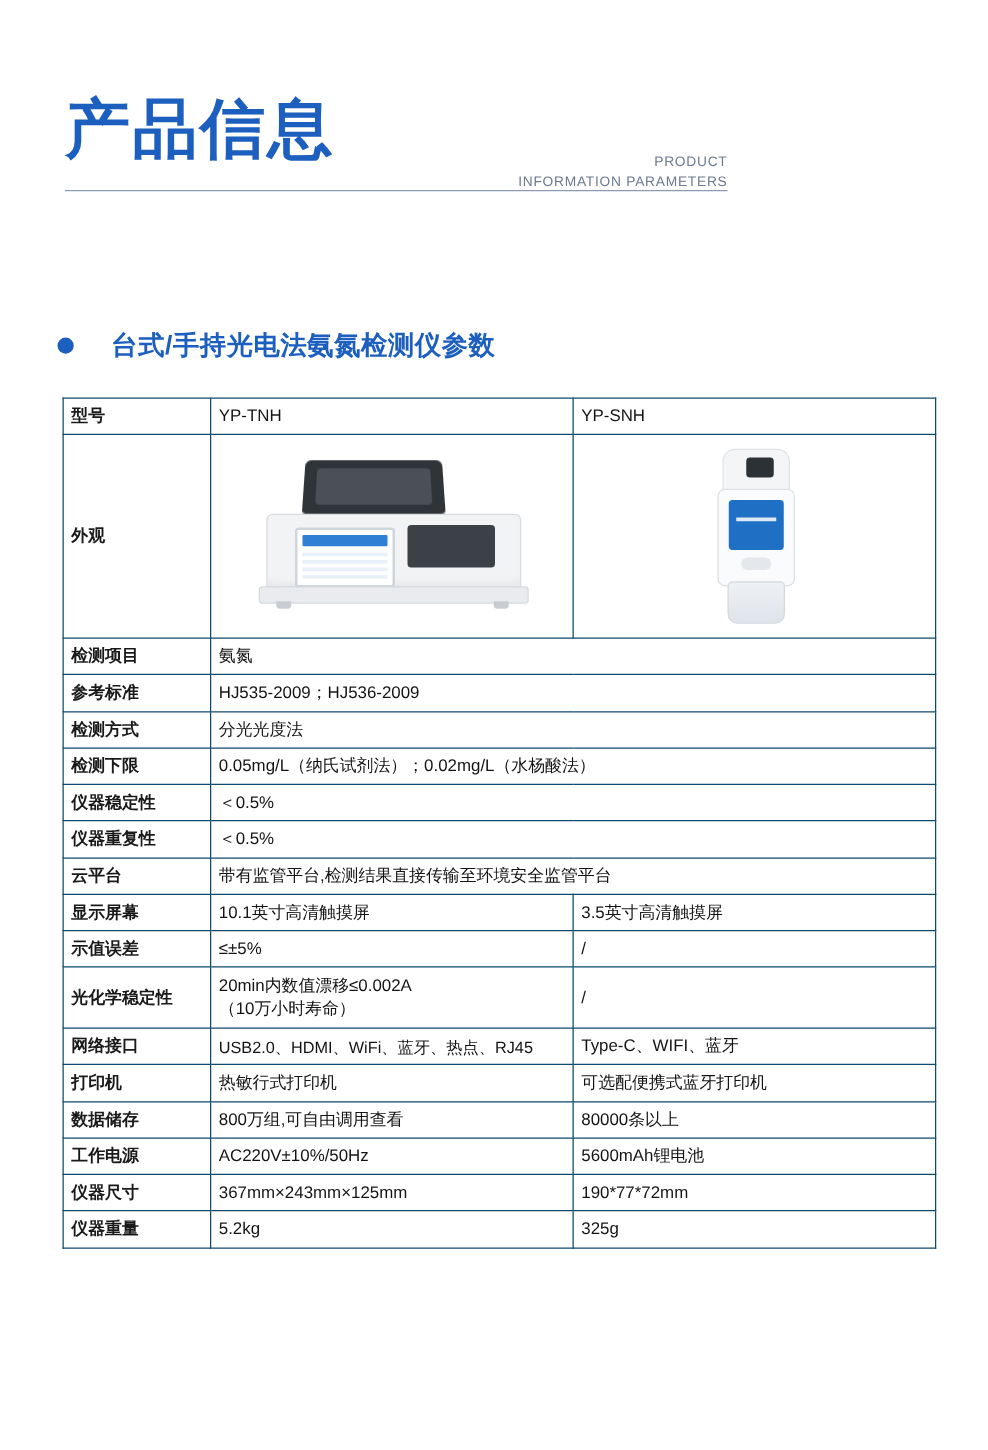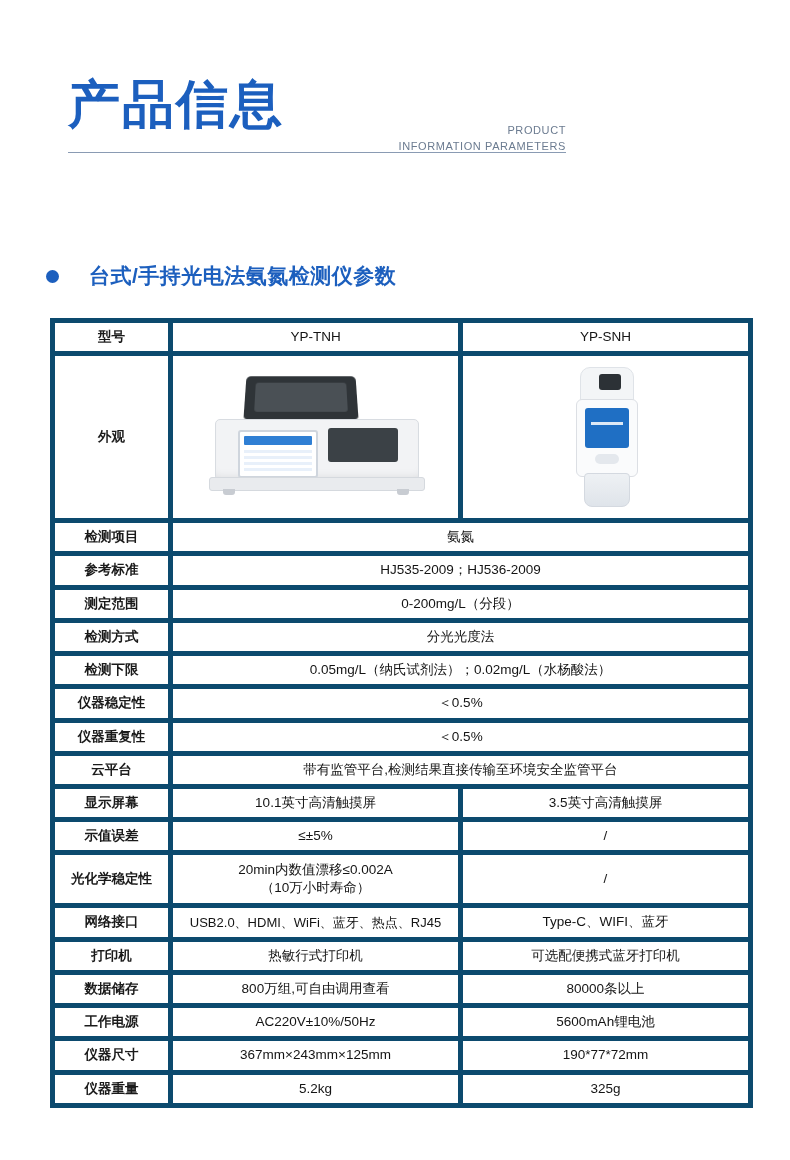--- a/index.html
+++ b/index.html
@@ -13,21 +13,21 @@
     font-family: "Liberation Sans", "DejaVu Sans", sans-serif;
     color: #1a1a1a;
     position: relative;
     overflow: hidden;
   }
   .page {
     width: 628px;
     height: 1160px;
     position: relative;
     box-sizing: border-box;
-    padding: 0 60px;
+    padding: 0 44px;
   }
 
   
   .header {
     position: relative;
     height: 150px;
   }
   .header-title {
     position: absolute;
     left: 8px;
@@ -86,23 +86,23 @@
   .spec-table {
     position: absolute;
     left: 50px;
     top: 318px;
     width: 698px;
     border-collapse: collapse;
     table-layout: fixed;
     font-size: 13.5px;
   }
   .spec-table td {
-    border: 5px solid #0c4a6e;
+    border: 1px solid #0c4a6e;
     padding: 5px 6px;
-    text-align: center;
+    text-align: left;
     vertical-align: middle;
     line-height: 1.35;
     color: #141414;
   }
   .col-label { width: 118px; }
   .col-a { width: 290px; }
   .col-b { width: 290px; }
 
   td.rowlabel {
     font-weight: bold;
@@ -359,24 +359,20 @@
 
       <tr>
         <td class="rowlabel">检测项目</td>
         <td colspan="2">氨氮</td>
       </tr>
       <tr>
         <td class="rowlabel">参考标准</td>
         <td colspan="2">HJ535-2009；HJ536-2009</td>
       </tr>
       <tr>
-        <td class="rowlabel">测定范围</td>
-        <td colspan="2">0-200mg/L（分段）</td>
-      </tr>
-      <tr>
         <td class="rowlabel">检测方式</td>
         <td colspan="2">分光光度法</td>
       </tr>
       <tr>
         <td class="rowlabel">检测下限</td>
         <td colspan="2">0.05mg/L（纳氏试剂法）；0.02mg/L（水杨酸法）</td>
       </tr>
       <tr>
         <td class="rowlabel">仪器稳定性</td>
         <td colspan="2">＜0.5%</td>

